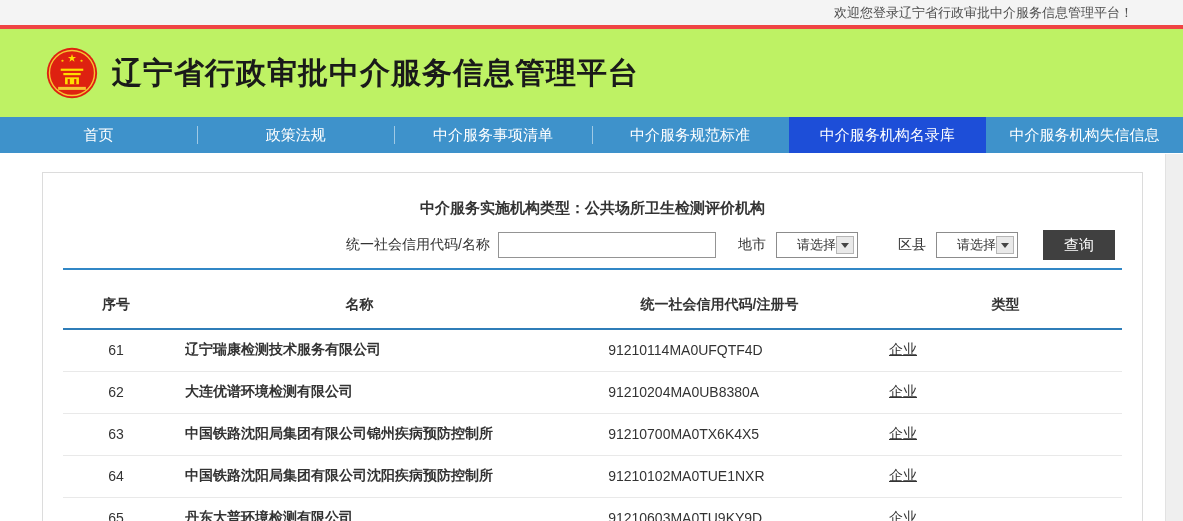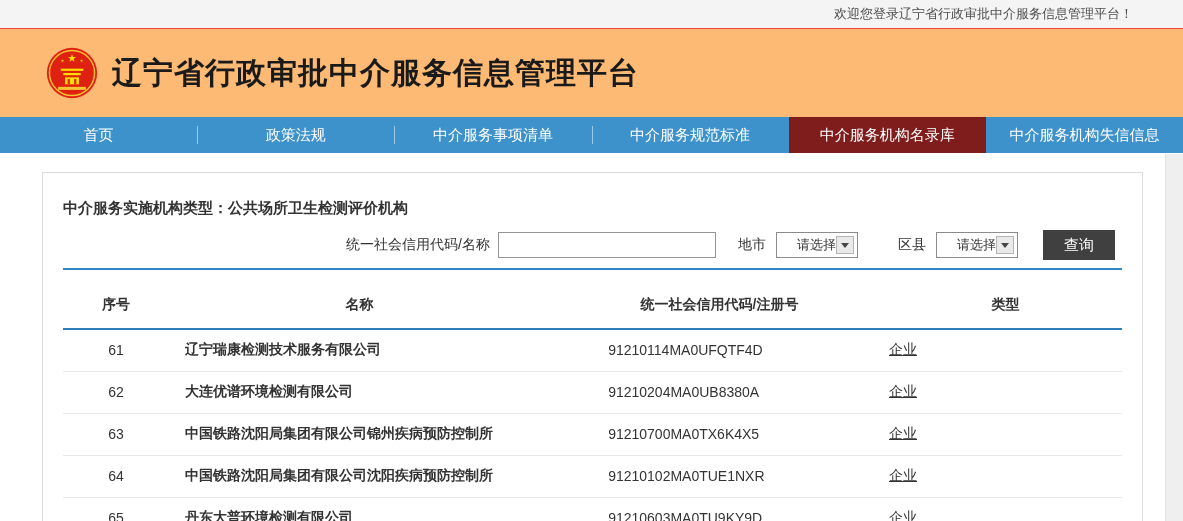--- a/index.html
+++ b/index.html
@@ -1,46 +1,46 @@
 <!DOCTYPE html>
 <html><head>
 <meta charset="utf-8">
 <style>
   * { margin:0; padding:0; box-sizing:border-box; }
   html,body { width:1183px; height:521px; overflow:hidden; background:#fff;
     font-family:"Liberation Sans","DejaVu Sans",sans-serif; color:#333; }
   .page { position:relative; width:1183px; height:521px; overflow:hidden; }
 
   
-  .topbar { height:29px; background:#f4f4f4; border-bottom:1px solid #ef4444;
+  .topbar { height:29px; background:#f4f4f4; border-bottom:4px solid #ef4444;
     display:flex; align-items:center; justify-content:flex-end; padding-right:50px;
     font-size:13px; color:#4d4d4d; }
 
   
-  .header { height:88px; background:#fdba74; display:flex; align-items:center; padding-left:46px; }
+  .header { height:88px; background:#bef264; display:flex; align-items:center; padding-left:46px; }
   .emblem { width:52px; height:52px; flex:0 0 52px; }
   .site-title { font-size:30px; font-weight:bold; color:#1a1a1a; margin-left:14px; letter-spacing:1px; }
 
   
   .nav { height:36px; background:#3e92cb; display:flex; }
   .nav-item { flex:1; display:flex; align-items:center; justify-content:center;
     color:#fff; font-size:15px; cursor:pointer; position:relative; }
   .nav-item + .nav-item::before { content:""; position:absolute; left:0; top:9px;
     height:18px; width:1px; background:rgba(255,255,255,.5); }
-  .nav-item.active { background:#7f1d1d; }
+  .nav-item.active { background:#1d4ed8; }
   .nav-item.active::before, .nav-item.active + .nav-item::before { display:none; }
 
   
   .side-strip { position:absolute; right:0; top:154px; width:18px; height:367px;
     background:#efefef; border-left:1px solid #e2e2e2; }
 
   
   .content-box { position:absolute; left:42px; top:172px; width:1101px; height:420px;
     background:#fff; border:1px solid #dcdcdc; padding:26px 20px 0 20px; }
-  .section-title { font-size:15px; font-weight:bold; color:#333; }
+  .section-title { font-size:15px; font-weight:bold; color:#333;text-align:center; }
 
   
   .search-row { display:flex; align-items:center; margin-top:12px; height:30px; }
   .search-row .lbl { font-size:14px; color:#333; white-space:nowrap; }
   .lbl-code { margin-left:283px; }
   .code-input { width:218px; height:26px; border:1px solid #949494; margin-left:8px;
     font-size:13px; padding:0 5px; outline:none; background:#fff; }
   .lbl-city { margin-left:22px; }
   .lbl-county { margin-left:40px; }
   .fake-select { width:82px; height:26px; border:1px solid #8c8c8c; background:#fff;

